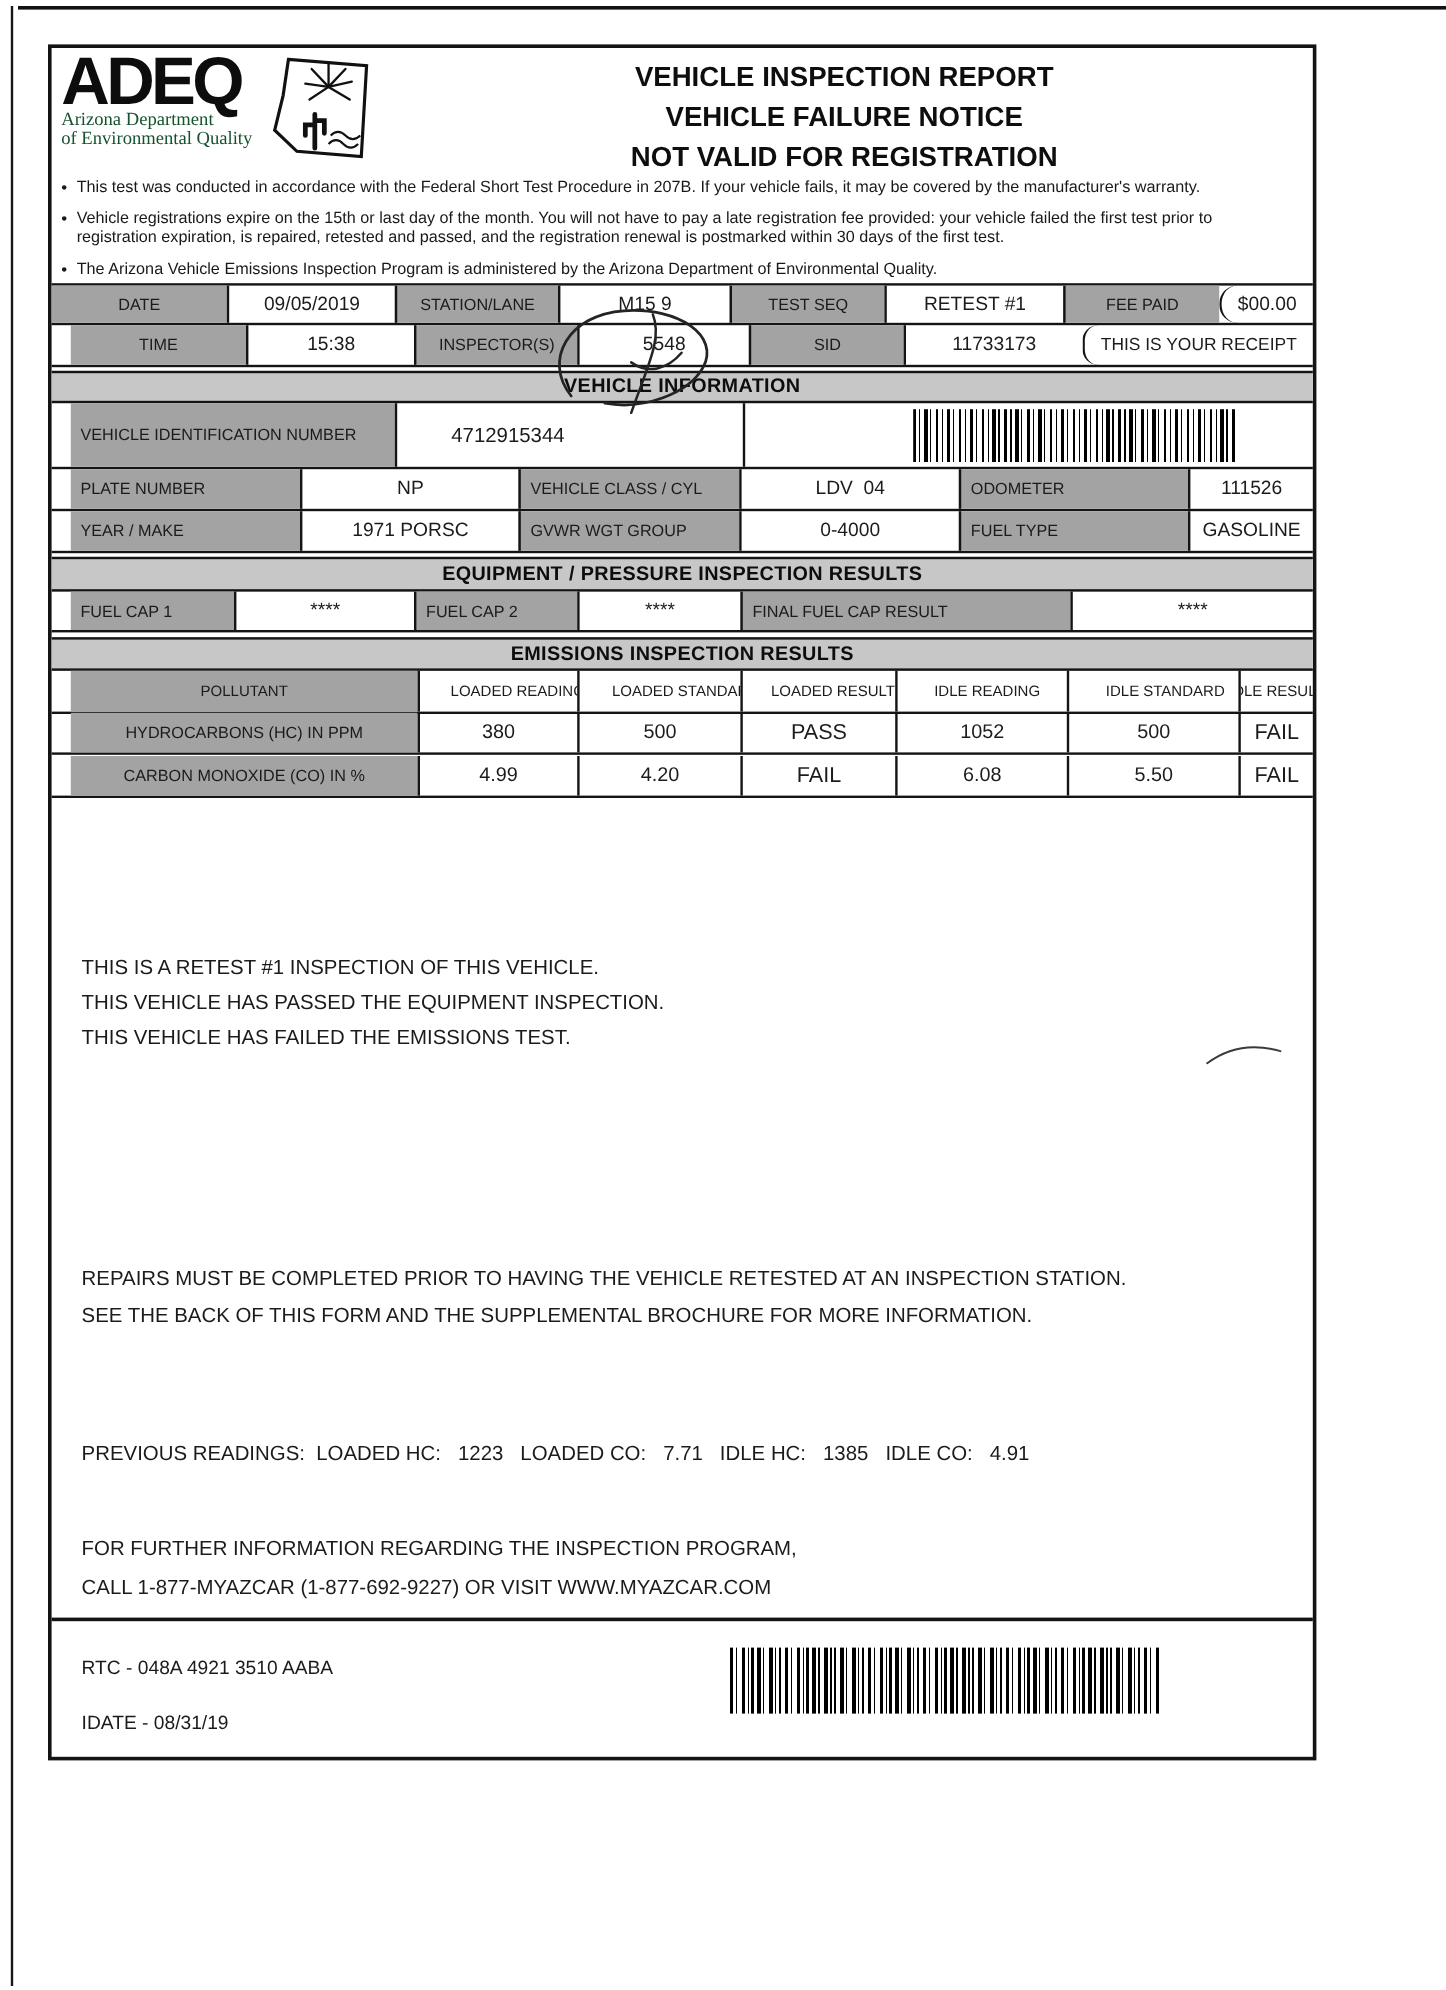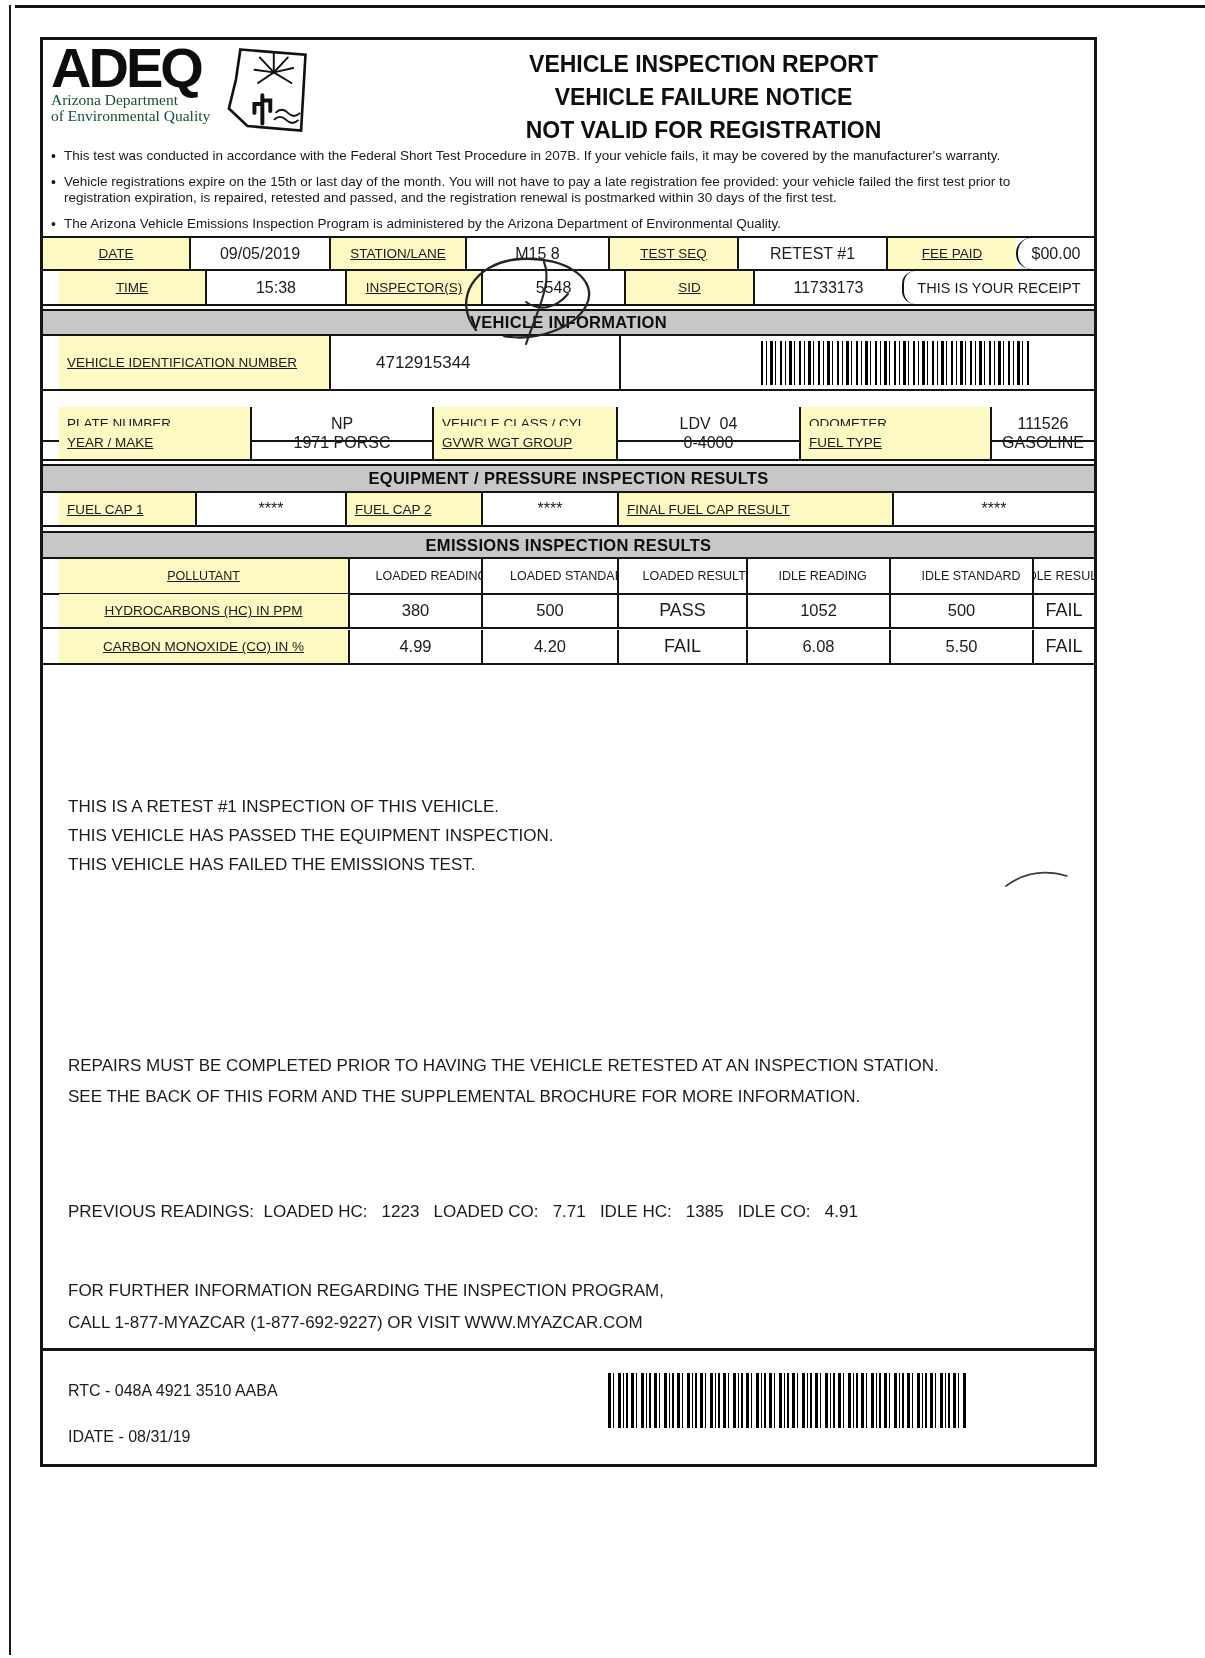--- a/index.html
+++ b/index.html
@@ -38,39 +38,39 @@
 
   
   .grow { position:absolute; left:0; right:0; display:grid; border-top:2px solid #141414; }
   .grow.bb { border-bottom:2px solid #141414; }
   .grow.nt { border-top:none;padding-left:16px; }
   .cell {
     border-left:2px solid #141414; display:flex; align-items:center; justify-content:center;
     font-size:16px; white-space:pre; overflow:hidden;
   }
   .cell:first-child { border-left:none; }
-  .lbl { background:#fef9c3; font-size:13.5px;text-decoration:underline; }
+  .lbl { background:#a3a3a3; font-size:13.5px; }
   .left { justify-content:flex-start; padding-left:8px; }
   .bold { font-weight:normal;border-radius:15px; }
 
   .t-receipt-r1 { top:196px; height:35px; grid-template-columns:146px 140px 136px 143px 129px 149px 130px 1fr; }
   .t-receipt-r2 { top:231px; height:35px; grid-template-columns:146px 140px 136px 143px 129px 149px 1fr; }
   .receipt-note { font-size:14.5px;border-radius:13px; }
 
   .secbar {
     position:absolute; left:0; right:0; background:#c7c7c7;
     border-top:2px solid #141414; border-bottom:2px solid #141414;
     display:flex; align-items:center; justify-content:center;
     font-size:16.5px; font-weight:bold; letter-spacing:.3px; color:#0d0d0d;
   }
   .bar-vinfo { top:269px; height:27px; }
   .row-vin   { top:296px; height:55px; grid-template-columns:270px 290px 1fr; }
   .vin-lbl-text { display:block; width:175px; line-height:16px; }
   .vin-value { padding-left:45px; font-size:17px; }
-  .row-plate { top:351px; height:35px; grid-template-columns:191px 182px 184px 183px 191px 1fr;margin-top:16px; }
+  .row-plate { top:351px; height:35px; grid-template-columns:191px 182px 184px 183px 191px 1fr; }
   .row-year  { top:386px; height:35px; grid-template-columns:191px 182px 184px 183px 191px 1fr; }
 
   .bar-equip { top:424px; height:29px; }
   .row-fuel  { top:453px; height:34px; grid-template-columns:136px 150px 136px 136px 275px 1fr; }
 
   .bar-emis  { top:491px; height:28px; }
   .emis-head { top:519px; height:36px; grid-template-columns:289px 133px 136px 129px 143px 143px 1fr; }
   .emis-head .cell { font-size:12.5px; line-height:15px; text-align:center; }
   .emis-head .hwrap { display:block; max-width:80px; }
   .emis-r1   { top:554px; height:35px; grid-template-columns:289px 133px 136px 129px 143px 143px 1fr; }
@@ -148,21 +148,21 @@
     <div class="notice">
       <span class="bullet">•</span>
       <span>The Arizona Vehicle Emissions Inspection Program is administered by the Arizona Department of Environmental Quality.</span>
     </div>
   </div>
 
   <div class="grow bb t-receipt-r1">
     <div class="cell lbl">DATE</div>
     <div class="cell">09/05/2019</div>
     <div class="cell lbl">STATION/LANE</div>
-    <div class="cell">M15 8</div>
+    <div class="cell">M15 9</div>
     <div class="cell lbl">TEST SEQ</div>
     <div class="cell">RETEST #1</div>
     <div class="cell lbl">FEE PAID</div>
     <div class="cell bold">$00.00</div>
   </div>
   <div class="grow bb nt t-receipt-r2">
     <div class="cell lbl">TIME</div>
     <div class="cell">15:38</div>
     <div class="cell lbl">INSPECTOR(S)</div>
     <div class="cell">5548</div>

